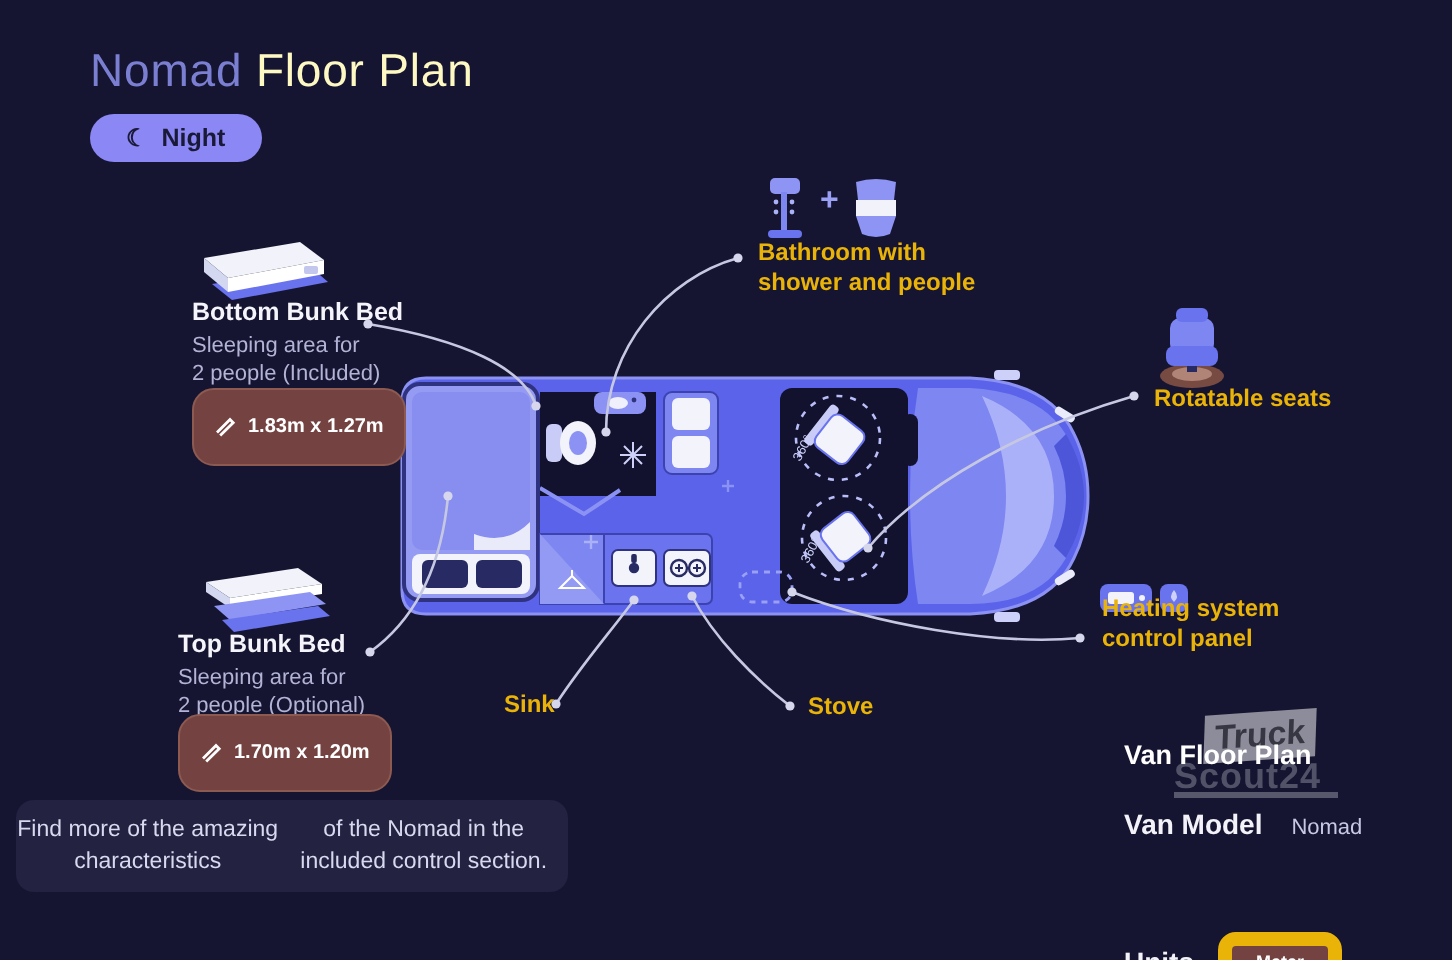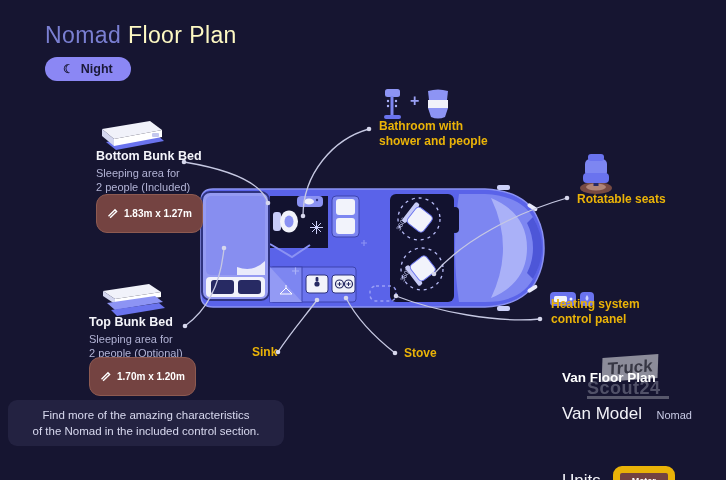--- a/index.html
+++ b/index.html
@@ -17,25 +17,25 @@
   .night-pill .moon{font-size:12px;line-height:1;}
   
   .co-title{font-size:12.5px;font-weight:700;color:#f4f4fa;line-height:1.1;}
   .co-desc{font-size:11px;color:#b2b3d5;line-height:14px;}
   .dim-badge{display:inline-flex;align-items:center;gap:6px;background:#744341;
              border:1px solid #8d5a51;border-radius:11px;padding:13px 10px;
              font-size:10px;font-weight:700;color:#fff;white-space:nowrap;}
   .label-bold{font-size:12px;font-weight:700;color:#eab308;line-height:14.5px;}
   
   .note-box{left:8px;top:400px;width:276px;height:46px;background:#232241;border-radius:9px;
-            display:flex;flex-direction:column;align-items:center;justify-content:center;
+            display:flex;flex-direction:row;align-items:center;justify-content:center;
             font-size:11.5px;color:#d8d9ef;line-height:16px;text-align:center;}
   
   .vi-title{left:562px;top:370px;font-size:13.5px;font-weight:700;color:#fff;z-index:3;}
-  .vi-row-label{font-size:17px;font-weight:400;color:#f2f2f8;text-align:right;}
+  .vi-row-label{font-size:14px;font-weight:700;color:#f2f2f8;text-align:right;}
   .vi-row-value{font-size:11px;color:#c7c9e4;}
   .meter-pill{display:inline-block;background:#744341;border:7px solid #eab308;color:#fff;
               font-size:9px;font-weight:700;border-radius:9px;padding:2.5px 12px;cursor:pointer;
               font-family:"Liberation Sans",sans-serif;}
   
   .wm-box{left:602px;top:356px;width:56px;height:24px;background:#9797a3;opacity:.92;
           transform:rotate(-4deg) skewX(-6deg);display:flex;align-items:center;justify-content:center;
           font-size:17px;font-weight:700;color:#3a3a46;z-index:1;}
   .wm-scout{left:587px;top:378px;font-size:18px;font-weight:700;color:rgba(140,142,160,.5);
             letter-spacing:.5px;z-index:1;}

